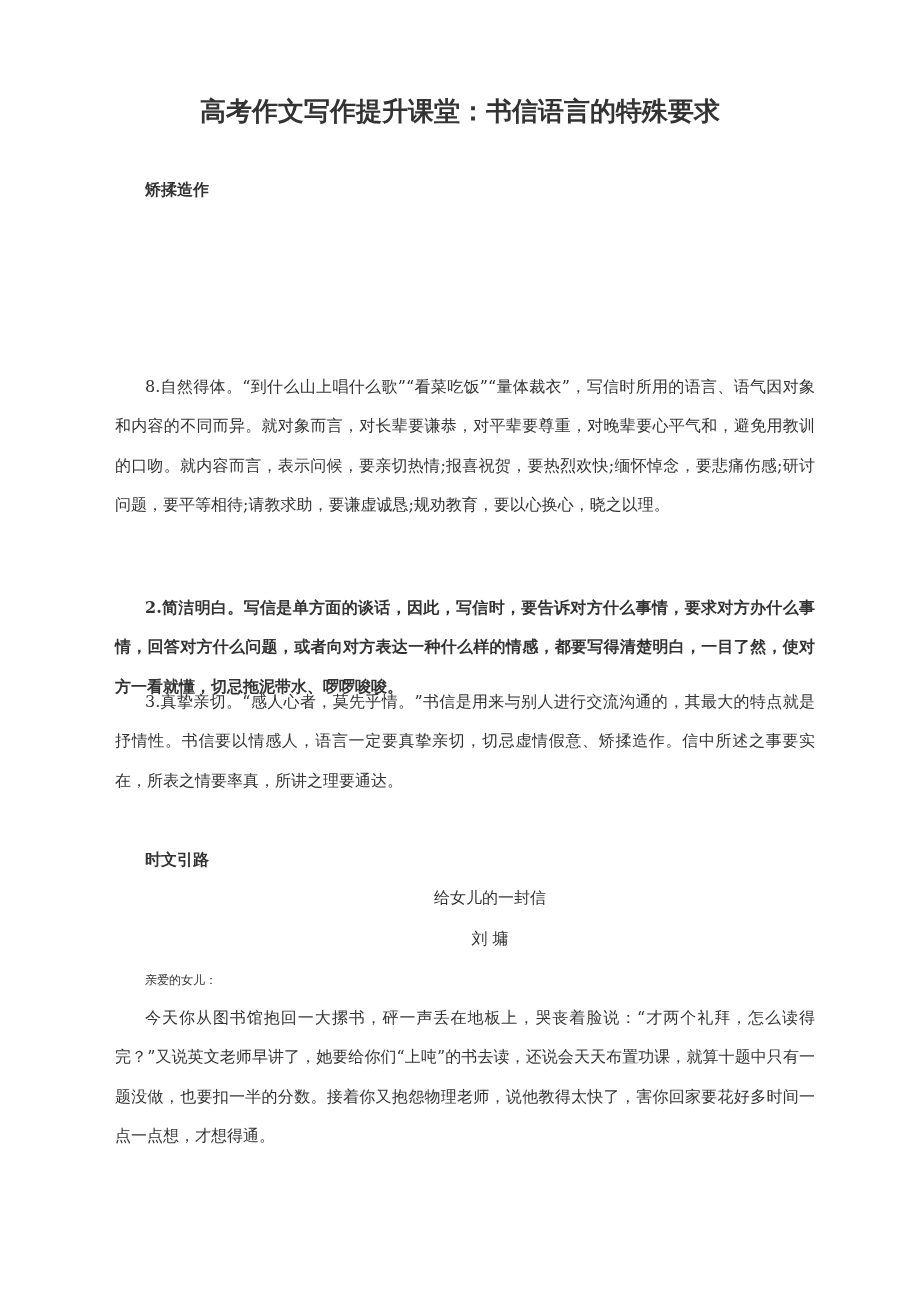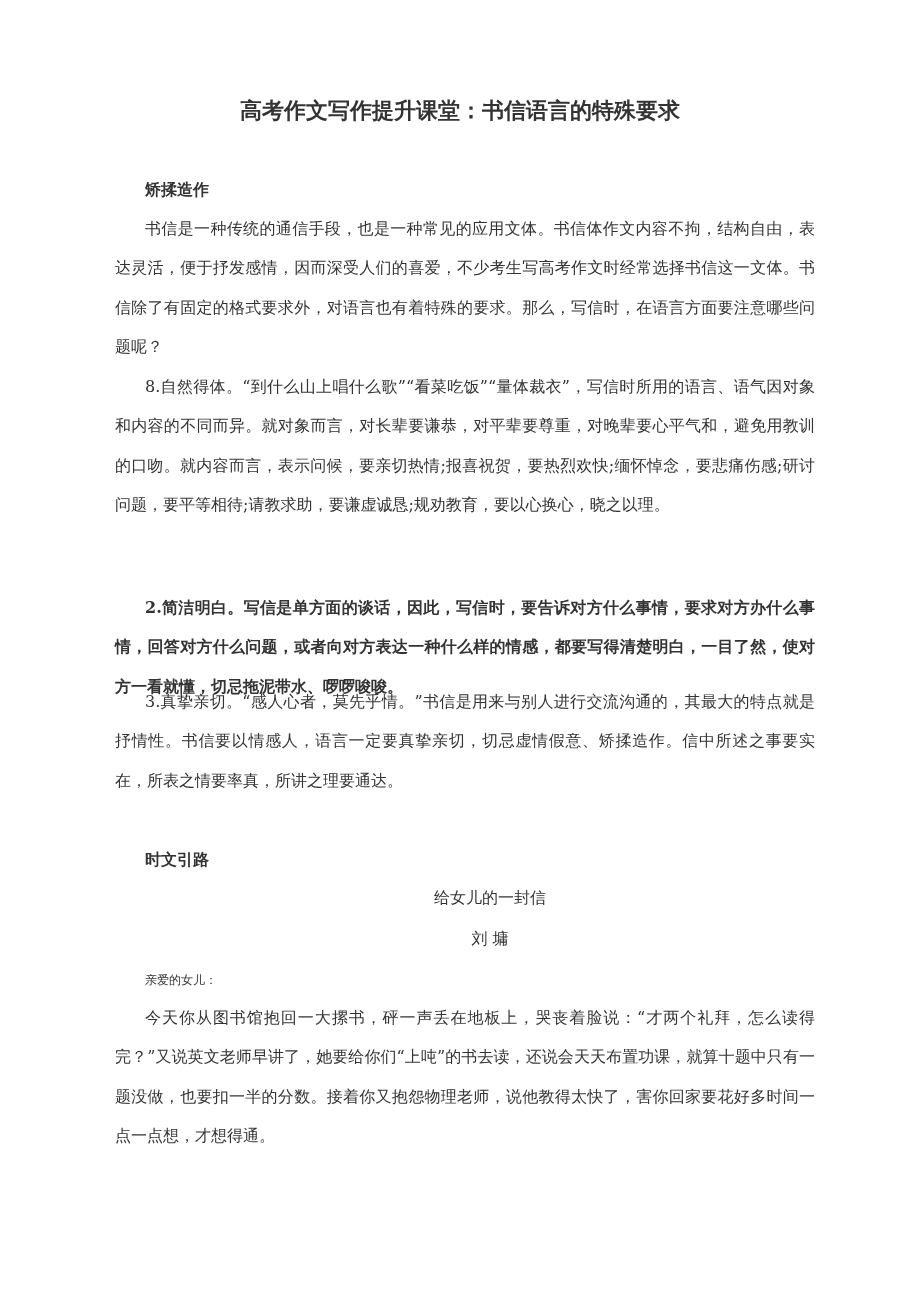--- a/index.html
+++ b/index.html
@@ -23,21 +23,21 @@
       height: 1304px;
     }
     .title {
       position: absolute;
       left: 0;
       width: 920px;
       top: 96px;
       text-align: center;
       font-family: "DejaVu Sans", "Liberation Sans", sans-serif;
       font-weight: bold;
-      font-size: 22px;
+      font-size: 26px;
       line-height: 30px;
       color: #333333;
       letter-spacing: 0px;
     }
     .heading {
       position: absolute;
       left: 145px;
       font-family: "DejaVu Sans", "Liberation Sans", sans-serif;
       font-weight: bold;
       font-size: 16px;
@@ -75,21 +75,20 @@
   </style>
 </head>
 <body>
 
 <div class="page">
 
   <div class="title" style="top:96px;">高考作文写作提升课堂：书信语言的特殊要求</div>
 
   <div class="heading" style="top:178px;">矫揉造作</div>
 
-  <p class="para" style="top:209px;">书信是一种传统的通信手段，也是一种常见的应用文体。书信体作文内容不拘，结构自由，表达灵活，便于抒发感情，因而深受人们的喜爱，不少考生写高考作文时经常选择书信这一文体。书信除了有固定的格式要求外，对语言也有着特殊的要求。那么，写信时，在语言方面要注意哪些问题呢？</p>
 
   <p class="para" style="top:367px;">8.自然得体。“到什么山上唱什么歌”“看菜吃饭”“量体裁衣”，写信时所用的语言、语气因对象和内容的不同而异。就对象而言，对长辈要谦恭，对平辈要尊重，对晚辈要心平气和，避免用教训的口吻。就内容而言，表示问候，要亲切热情;报喜祝贺，要热烈欢快;缅怀悼念，要悲痛伤感;研讨问题，要平等相待;请教求助，要谦虚诚恳;规劝教育，要以心换心，晓之以理。</p>
 
   <p class="para" style="top:588px;font-weight:bold;">2.简洁明白。写信是单方面的谈话，因此，写信时，要告诉对方什么事情，要求对方办什么事情，回答对方什么问题，或者向对方表达一种什么样的情感，都要写得清楚明白，一目了然，使对方一看就懂，切忌拖泥带水、啰啰唆唆。</p>
 
   <p class="para" style="top:682px;">3.真挚亲切。“感人心者，莫先乎情。”书信是用来与别人进行交流沟通的，其最大的特点就是抒情性。书信要以情感人，语言一定要真挚亲切，切忌虚情假意、矫揉造作。信中所述之事要实在，所表之情要率真，所讲之理要通达。</p>
 
   <div class="heading" style="top:848px;">时文引路</div>
 
   <div class="center-line" style="top:886px;">给女儿的一封信</div>

